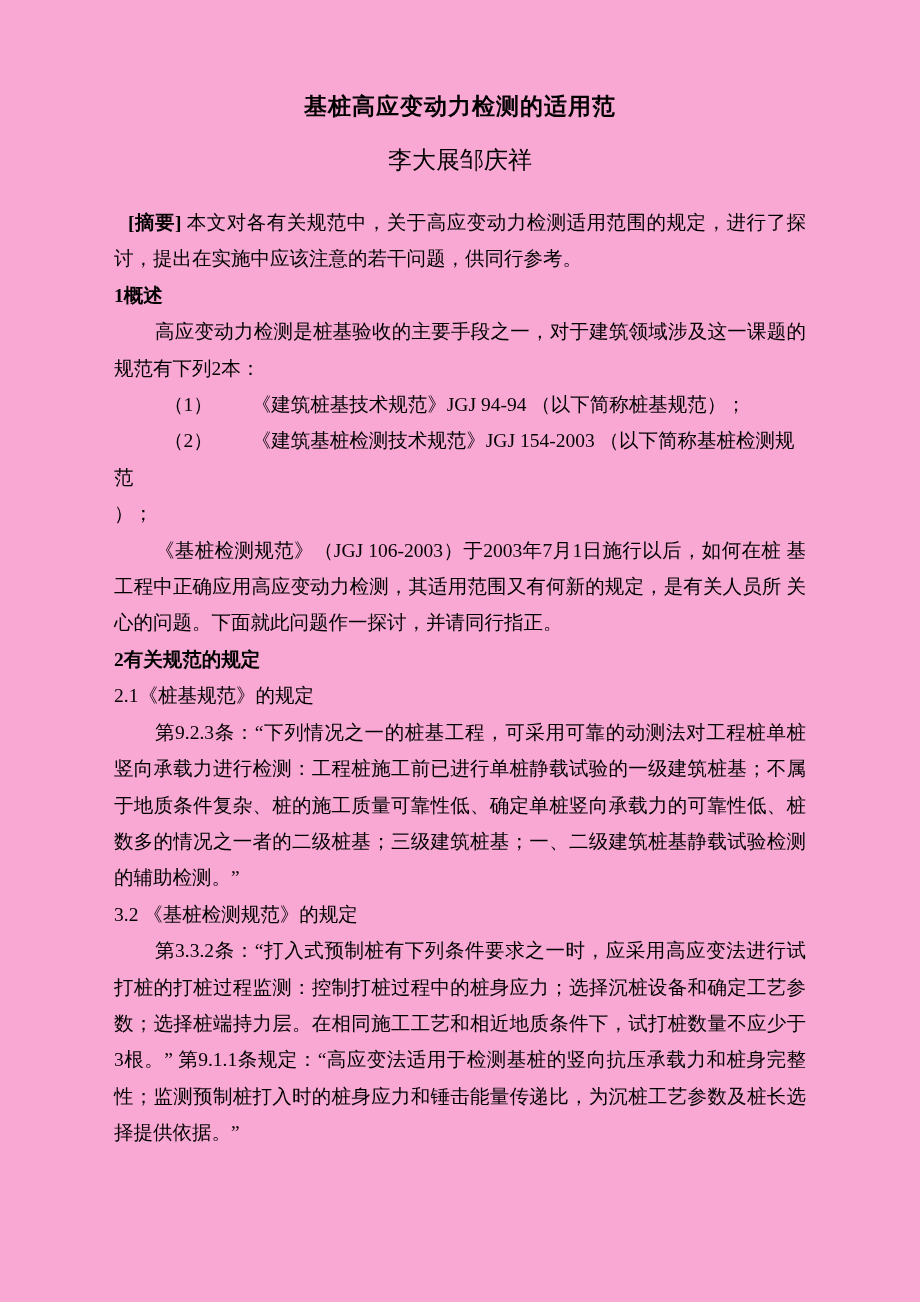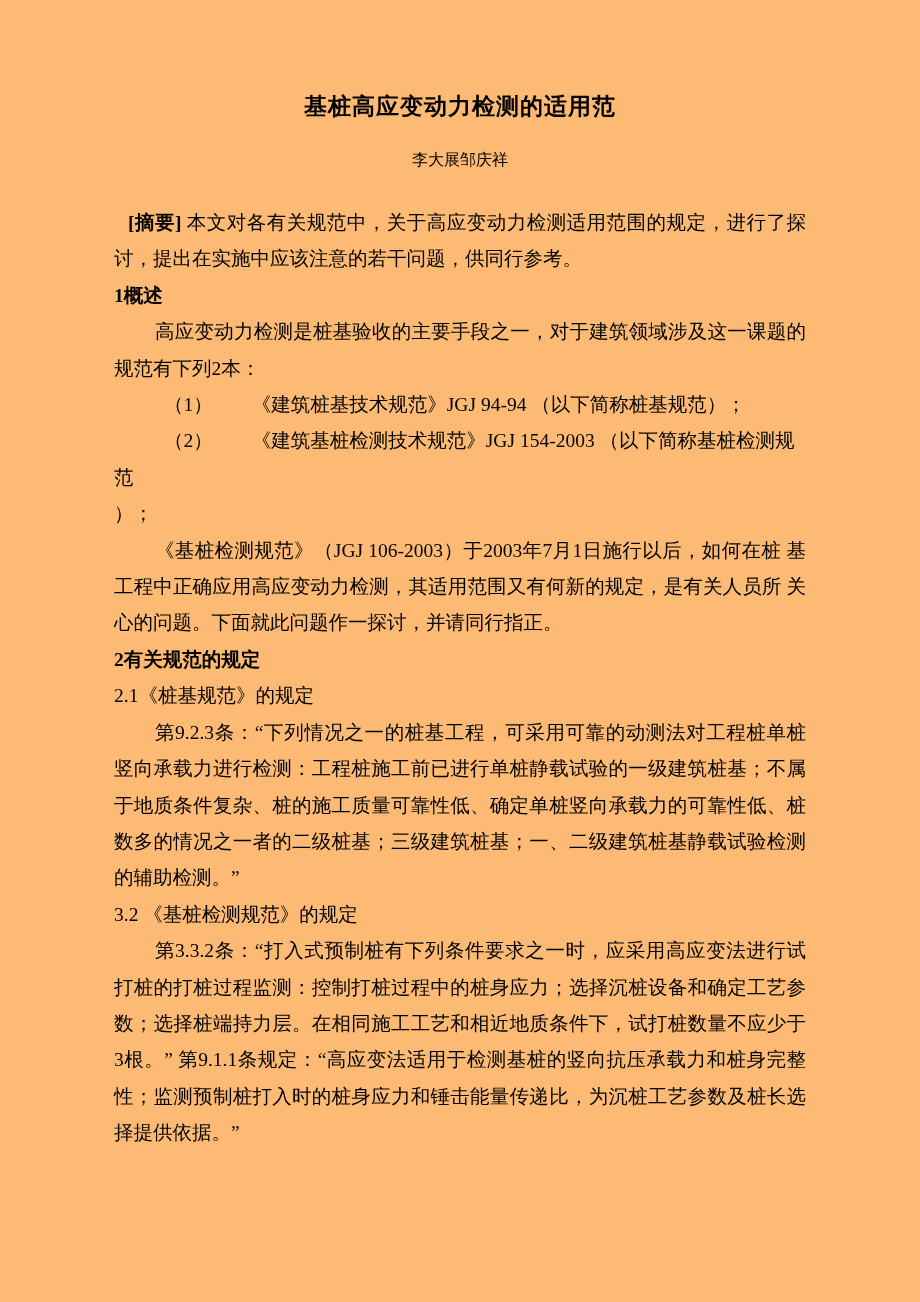--- a/index.html
+++ b/index.html
@@ -4,37 +4,37 @@
 <style>
   html, body {
     margin: 0;
     padding: 0;
     background: #ffffff;
   }
   .page {
     position: relative;
     width: 920px;
     height: 1302px;
-    background: #fdba74;
+    background: #f9a8d4;
     color: #000000;
     font-family: "Liberation Serif", "DejaVu Serif", serif;
     overflow: hidden;
   }
   .doc-title {
     margin: 92px 0 0 0;
     text-align: center;
     font-size: 23px;
     font-weight: bold;
     line-height: 30px;
     letter-spacing: 1px;
   }
   .doc-author {
     margin: 25px 0 0 0;
     text-align: center;
-    font-size: 16px;
+    font-size: 24px;
     line-height: 26px;
   }
   .content {
     margin: 32px 114px 0 114px;
     font-size: 19.5px;
     line-height: 36.4px;
     text-align: justify;
     text-justify: inter-ideograph;
   }
   .content .block {

